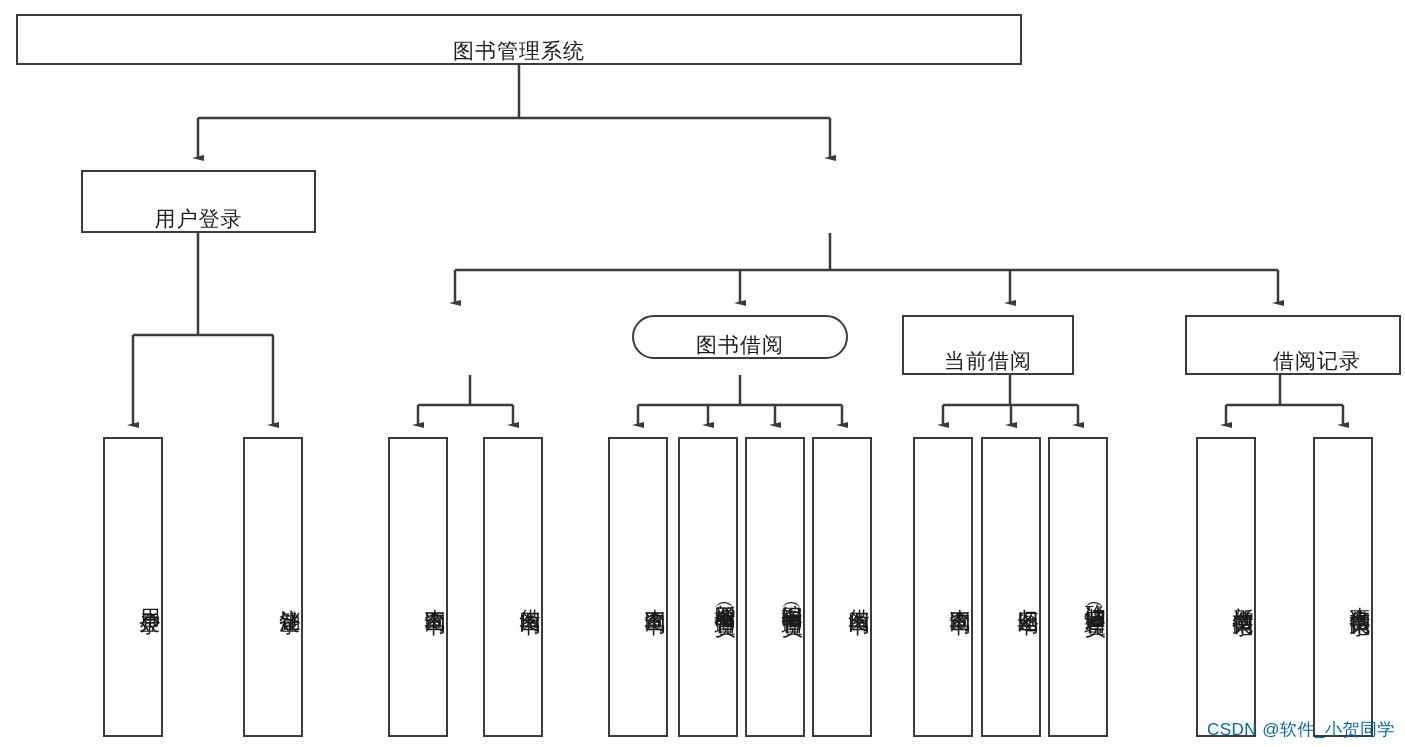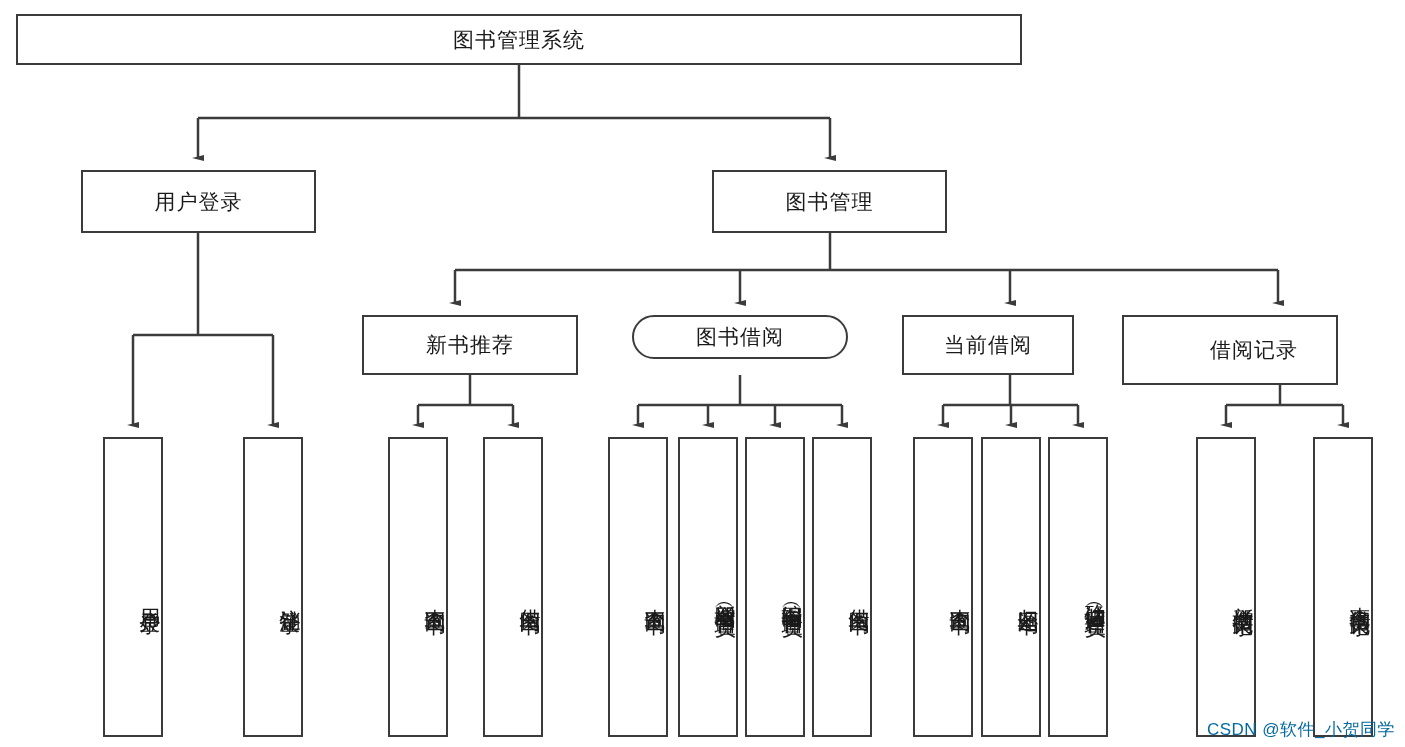--- a/index.html
+++ b/index.html
@@ -17,21 +17,21 @@
   svg.edges{
     position:absolute;left:0;top:0;width:1405px;height:747px;
     pointer-events:none;
   }
   .node{
     position:absolute;
     box-sizing:border-box;
     background:#ffffff;
     border:2.5px solid #3b3b3b;
     display:flex;
-    align-items:center;
+    align-items:flex-end;
     justify-content:center;
     color:#1a1a1a;
     z-index:2;
   }
   .node.horizontal{
     font-size:21px;
     letter-spacing:1px;
     line-height:1.2;
   }
   .node.vertical{
@@ -114,34 +114,28 @@
     </g>
   </svg>
 
   <div class="node horizontal" style="left:16px;top:14px;width:1006px;height:51px;">
     <span>图书管理系统</span>
   </div>
 
   <div class="node horizontal" style="left:81px;top:170px;width:235px;height:63px;">
     <span>用户登录</span>
   </div>
-  <div class="node horizontal" style="left:712px;top:170px;width:235px;height:63px;">
-    <span>图书管理</span>
-  </div>
 
-  <div class="node horizontal" style="left:362px;top:315px;width:216px;height:60px;">
-    <span>新书推荐</span>
-  </div>
   <div class="node horizontal" style="left:632px;top:315px;width:216px;height:44px;border-radius:24px;">
     <span>图书借阅</span>
   </div>
   <div class="node horizontal" style="left:902px;top:315px;width:172px;height:60px;">
     <span>当前借阅</span>
   </div>
-  <div class="node horizontal" style="left:1122px;top:315px;width:216px;height:70px;padding-left:48px;">
+  <div class="node horizontal" style="left:1185px;top:315px;width:216px;height:60px;padding-left:48px;">
     <span>借阅记录</span>
   </div>
 
   <div class="node vertical" style="left:103px;top:437px;width:60px;height:300px;">
     <span class="vtext">用户登录</span>
   </div>
   <div class="node vertical" style="left:243px;top:437px;width:60px;height:300px;">
     <span class="vtext">注销登录</span>
   </div>
 

